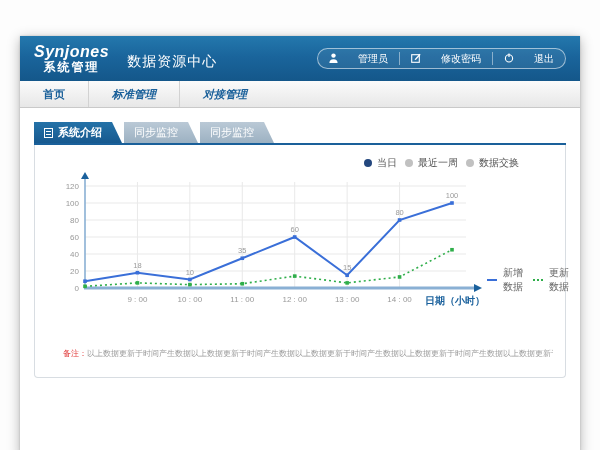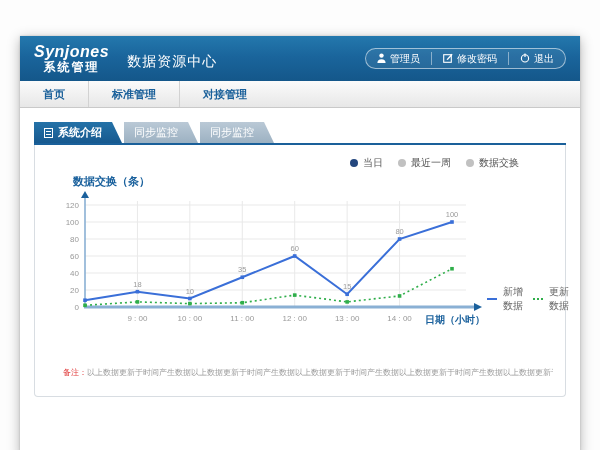--- a/index.html
+++ b/index.html
@@ -11,47 +11,47 @@
   
   .header { height:45px; background:linear-gradient(180deg,#2478ad 0%,#1a659c 45%,#14578a 100%);
             display:flex; align-items:center; padding:0 14px; }
   .logo { text-align:center; color:#fff; line-height:1.05; margin-right:18px; }
   .logo-en { font-size:16px; font-weight:bold; font-style:italic; letter-spacing:.5px; }
   .logo-cn { font-size:12px; font-weight:bold; letter-spacing:2px; }
   .app-title { color:#fff; font-size:14px; letter-spacing:1px; padding-top:6px; }
   .user-pill { margin-left:auto; display:flex; align-items:center; height:21px;
                border:1px solid rgba(255,255,255,.55); border-radius:11px;
                background:rgba(255,255,255,.07); color:#fff; font-size:10px; }
-  .user-item { display:flex; align-items:center; gap:4px; padding:0 11px; height:13px; cursor:pointer; }
+  .user-item { display:flex; align-items:center; gap:20px; padding:0 11px; height:13px; cursor:pointer; }
   .user-item + .user-item { border-left:1px solid rgba(255,255,255,.45); }
   .uicon { display:inline-block; }
 
   
   .nav { height:27px; background:linear-gradient(180deg,#fbfbfb,#e7e7e7);
          border-bottom:1px solid #c9c9c9; display:flex; }
   .nav-item { padding:0 23px; line-height:26px; font-size:11px; font-weight:bold;
               color:#1a609a; cursor:pointer; }
-  .nav-item + .nav-item { border-left:1px solid #d2d2d2; }
+  .nav-item + .nav-item { border-left:1px solid #d2d2d2;font-style:italic; }
 
   
   .content { padding:14px 14px 0;border-radius:13px; }
   .tabbar { display:flex; border-bottom:2px solid #1a609a; }
   .tab { height:21px; display:flex; align-items:center; gap:5px; color:#fff; font-size:11px;
          padding:0 20px 0 10px; cursor:pointer;
          clip-path:polygon(0 0, calc(100% - 10px) 0, 100% 100%, 0 100%); }
   .tab.active { background:linear-gradient(180deg,#2472a8,#17598f); font-weight:bold; }
   .tab.inactive { background:linear-gradient(180deg,#bac9d6,#9cb1c2); margin-left:2px; }
   .tab-icon { width:9px; height:10px; border:1px solid #fff; position:relative; background:transparent; }
   .tab-icon::before { content:""; position:absolute; left:1px; right:1px; top:2px;
                       border-top:1px solid #fff; box-shadow:0 3px 0 #fff; }
 
   .panel { border:1px solid #d8dde2; border-top:none; border-radius:0 0 4px 4px;
            padding:8px 12px 14px; }
 
-  .filter-row { display:flex; justify-content:flex-end; gap:15px; padding:3px 34px 0 0;
+  .filter-row { display:flex; justify-content:flex-end; gap:8px; padding:3px 34px 0 0;
                 font-size:10px; color:#555; align-items:center; }
   .filter { display:flex; align-items:center; gap:5px; cursor:pointer; }
   .radio-dot { width:8px; height:8px; border-radius:50%; background:#c1c1c1; }
   .filter.selected .radio-dot { background:#24477e; }
 
   .ylabel { color:#19609c; font-size:11px; font-weight:bold; margin:4px 0 0 26px; }
 
   .chart-wrap { display:flex; margin-top:2px; }
   svg text { font-family:"Liberation Sans","DejaVu Sans",sans-serif; }
   .chart-legend { width:66px; padding-top:62px; display:flex; flex-direction:row; gap:10px; }
@@ -136,21 +136,20 @@
         <div class="filter">
           <span class="radio-dot"></span>
           <span>最近一周</span>
         </div>
         <div class="filter">
           <span class="radio-dot"></span>
           <span>数据交换</span>
         </div>
       </div>
 
-      <div class="ylabel">数据交换（条）</div>
 
       <div class="chart-wrap">
         <div id="chart"><svg width="440" height="150" viewBox="0 0 440 150">
               <g>
                 <line x1="38" y1="99" x2="419" y2="99" stroke="#e9e9e9" stroke-width="1"></line>
                 <line x1="38" y1="82" x2="419" y2="82" stroke="#e9e9e9" stroke-width="1"></line>
                 <line x1="38" y1="65" x2="419" y2="65" stroke="#e9e9e9" stroke-width="1"></line>
                 <line x1="38" y1="48" x2="419" y2="48" stroke="#e9e9e9" stroke-width="1"></line>
                 <line x1="38" y1="31" x2="419" y2="31" stroke="#e9e9e9" stroke-width="1"></line>
                 <line x1="38" y1="14" x2="419" y2="14" stroke="#e9e9e9" stroke-width="1"></line>

